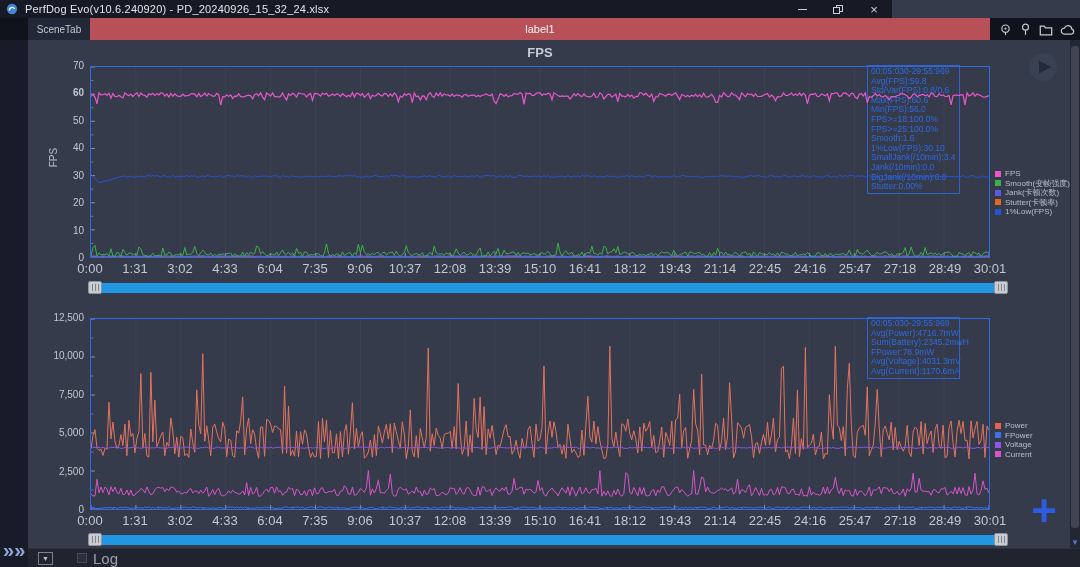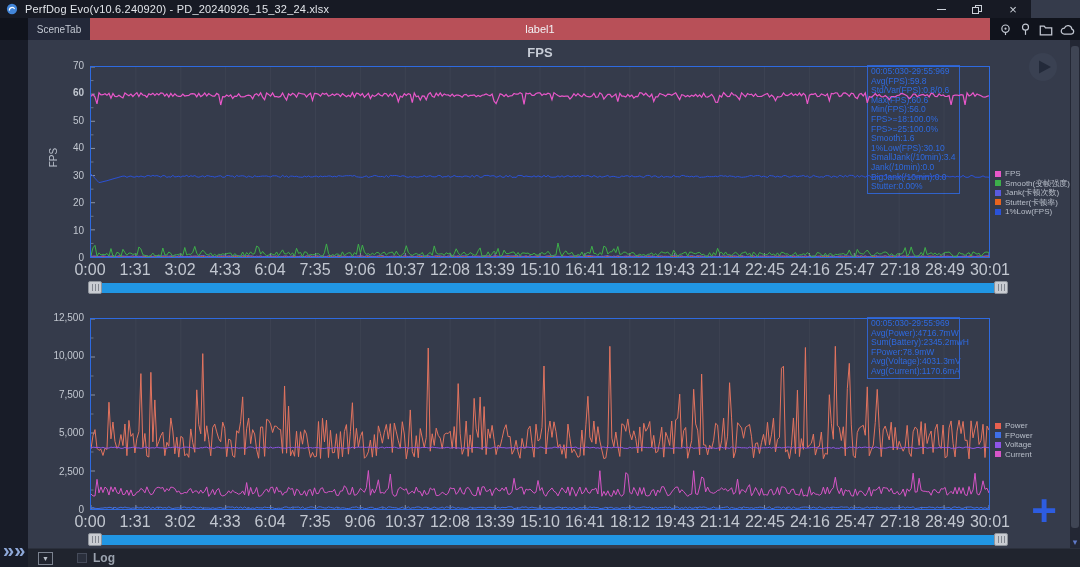--- a/index.html
+++ b/index.html
@@ -1,20 +1,20 @@
 <!DOCTYPE html>
 <html><head>
 <meta charset="utf-8">
 <style>
   * { margin:0; padding:0; box-sizing:border-box; }
   html,body { width:1080px; height:567px; overflow:hidden; }
   body { font-family:"Liberation Sans","DejaVu Sans",sans-serif; background:#353b4b; position:relative; }
 
   
-  .titlebar { position:absolute; left:0; top:0; width:1031px; height:18px; background:#171a24;
+  .titlebar { position:absolute; left:0; top:0; width:892px; height:18px; background:#171a24;
               display:flex; align-items:center; color:#e2e5ea; }
   .logo { width:12px; height:12px; margin-left:6px; }
   .win-title { font-size:11px; margin-left:7px; letter-spacing:.2px; }
   .win-controls { margin-left:auto; display:flex; height:100%; }
   .win-btn { width:36px; height:100%; display:flex; align-items:center; justify-content:center; color:#ccd1d9; cursor:default; }
   .min-glyph { width:9px; height:1px; background:#ccd1d9; display:block; }
   .restore-glyph { position:relative; width:10px; height:9px; display:block; }
   .restore-glyph .r1 { position:absolute; right:0; top:0; width:7px; height:7px; border:1px solid #ccd1d9; }
   .restore-glyph .r2 { position:absolute; left:0; bottom:0; width:7px; height:7px; border:1px solid #ccd1d9; background:#171a24; }
   .close-glyph { font-size:13px; line-height:13px; }
@@ -30,41 +30,41 @@
   .tab-icons svg { display:block; }
 
   
   .left-rail { position:absolute; left:0; top:40px; width:28px; height:527px; background:#181c28; }
   .expand-btn { position:absolute; left:3px; bottom:8px; color:#8ea8d8; font-size:20px; font-weight:bold; line-height:18px; cursor:default; }
   .bottombar { position:absolute; left:28px; top:548px; width:1052px; height:19px; background:#20242e; border-top:1px solid #2b303c;
                display:flex; align-items:center; }
   .dropdown-btn { width:15px; height:13px; border:1px solid #7b828f; margin-left:10px; display:flex; align-items:center; justify-content:center;
                   color:#b8bec8; font-size:7px; line-height:7px; }
   .log-check { width:10px; height:10px; background:#2a2f3c; border:1px solid #454b5a; margin-left:24px; }
-  .log-label { color:#9aa2ae; font-size:12px; margin-left:6px;font-weight:bold; }
+  .log-label { color:#9aa2ae; font-size:15px; margin-left:6px; }
 
   .vscroll { position:absolute; left:1070px; top:40px; width:10px; height:508px; background:#232734; }
   .vscroll .thumb { position:absolute; left:1px; top:6px; width:8px; height:482px; background:#3f4554; border-radius:3px; }
   .vscroll .down { position:absolute; left:0; bottom:0; width:10px; height:12px; color:#5f79c8; font-size:9px; text-align:center; line-height:12px; }
 
   
   .main { position:absolute; left:28px; top:40px; width:1042px; height:535px; }
   .chart-section { position:absolute; left:0; width:1042px; height:255px; }
   .chart-title { position:absolute; left:62px; top:5px; width:900px; text-align:center;
                  color:#c7ccd6; font-size:13px; font-weight:bold; }
   .ylabel-rot { position:absolute; left:10px; top:112px; color:#b9bfca; font-size:10px;
                 transform:rotate(-90deg); transform-origin:center; width:30px; text-align:center; }
   .plot { position:absolute; left:62px; top:26px; width:900px; height:192px; border:1px solid #2e6ae0; }
   .plot svg { position:absolute; left:0; top:0; width:898px; height:190px; }
   .stats { position:absolute; right:1px; top:-2px; margin-right:1px; width:93px;
            border:1px solid rgba(47,106,224,.85); color:#2e6ae0; font-size:8.5px; line-height:9.6px;
            padding:1px 0 1px 3px; white-space:nowrap; background:transparent; }
   .stats { right:28px; }
   .ytick { position:absolute; left:0; width:56px; text-align:right; color:#c2c7d0; font-size:10px; }
-  .xtick { position:absolute; top:221px; width:44px; text-align:center; color:#c2c7d0; font-size:16px; }
+  .xtick { position:absolute; top:221px; width:44px; text-align:center; color:#c2c7d0; font-size:13px; }
   .legend { position:absolute; left:967px; top:129px; font-size:8px; line-height:9.5px; color:#b9bfca; }
   .legend-item { display:flex; align-items:center; white-space:nowrap; }
   .legend-swatch { width:6px; height:6px; margin-right:4px; flex:none; }
   .hscroll { position:absolute; left:60px; top:241px; width:920px; height:13px; display:flex; align-items:center; }
   .grip { width:14px; height:13px; background:#c9ccd2; border:1px solid #8f949c; border-radius:2px;
           display:flex; align-items:center; justify-content:center; flex:none; }
   .grip .dots { width:7px; height:7px; background:repeating-linear-gradient(90deg,#80858e 0 1px,transparent 1px 3px); }
   .hbar { flex:1; height:10px; background:#2196e3; }
 
   .play-btn { position:absolute; left:1000px; top:12px; width:30px; height:30px; }

